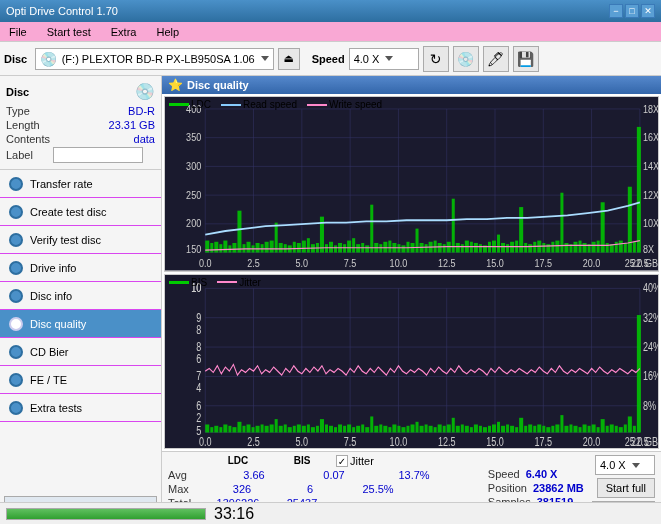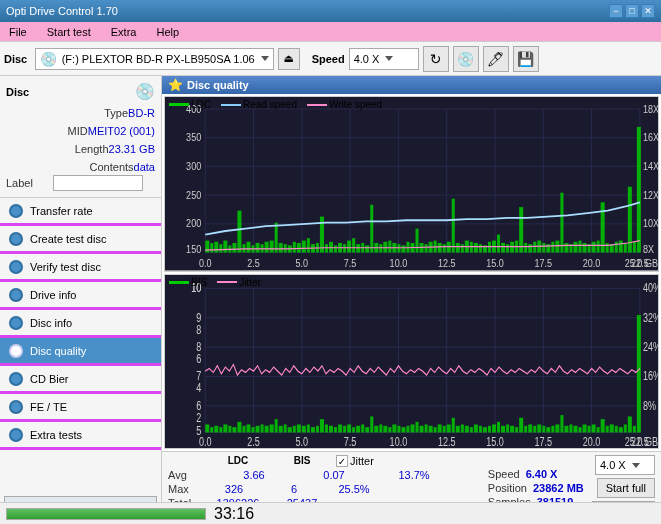--- a/index.html
+++ b/index.html
@@ -100,21 +100,21 @@
       border-bottom: 1px solid #ccc;
     }
     .disc-panel-header {
       display: flex;
       align-items: center;
       justify-content: space-between;
       margin-bottom: 4px;
     }
     .disc-title { font-weight: bold; font-size: 11px; }
     .disc-icon { font-size: 16px; color: #555; }
-    .disc-row { display: flex; justify-content: flex-end; margin-bottom: 2px; margin-top: 6px; }
+    .disc-row { display: flex; justify-content: space-between; margin-bottom: 2px; }
     .disc-key { color: #333; font-size: 11px; }
     .disc-val { color: #0000cc; font-size: 11px; }
     .label-row { display: flex; align-items: center; gap: 20px; margin-top: 2px; }
     .label-input {
       border: 1px solid #aaa;
       height: 16px;
       width: 90px;
       font-size: 10px;
       padding: 0 2px;
     }
@@ -130,21 +130,21 @@
     
     .nav-items { flex: 1; }
     .nav-item {
       display: flex;
       align-items: center;
       height: 28px;
       padding: 0 8px;
       gap: 6px;
       cursor: pointer;
       font-size: 11px;
-      border-bottom: 3px solid #d946ef;
+      border-bottom: 1px solid #d946ef;
     }
     .nav-item.active { background: #4a90c8; color: white; }
     .nav-icon { width: 16px; height: 16px; display: flex; align-items: center; justify-content: center; }
     .nav-icon-circle {
       width: 14px; height: 14px;
       border-radius: 50%;
       background: #4a90c8;
       border: 2px solid #2d6ea0;
     }
     .nav-item.active .nav-icon-circle { background: white; border-color: #cce; }
@@ -306,24 +306,20 @@
   <div class="sidebar">
 
     <div class="disc-panel">
       <div class="disc-panel-header">
         <span class="disc-title">Disc</span>
         <span class="disc-icon">💿</span>
       </div>
       <div class="disc-row">
         <span class="disc-key">Type</span>
         <span class="disc-val">BD-R</span>
-      </div>
-      <div class="disc-row">
-        <span class="disc-key">MID</span>
-        <span class="disc-val">MEIT02 (001)</span>
       </div>
       <div class="disc-row">
         <span class="disc-key">Length</span>
         <span class="disc-val">23.31 GB</span>
       </div>
       <div class="disc-row">
         <span class="disc-key">Contents</span>
         <span class="disc-val">data</span>
       </div>
       <div class="label-row">
@@ -787,21 +783,21 @@
           </div>
         </div>
 
         <div style="display:flex;gap:20px;margin-bottom:2px;">
           <div class="stats-label">Avg</div>
           <div class="stats-val">3.66</div>
           <div class="stats-val">0.07</div>
           <div class="stats-val">13.7%</div>
         </div>
 
-        <div style="display:flex;gap:0;margin-bottom:2px;align-items:flex-end;">
+        <div style="display:flex;gap:8px;margin-bottom:2px;align-items:flex-end;">
           <div class="stats-label">Max</div>
           <div class="stats-val">326</div>
           <div class="stats-val">6</div>
           <div class="stats-val">25.5%</div>
         </div>
 
         <div style="display:flex;gap:4px;">
           <div class="stats-label">Total</div>
           <div class="stats-val">1396226</div>
           <div class="stats-val">25437</div>

